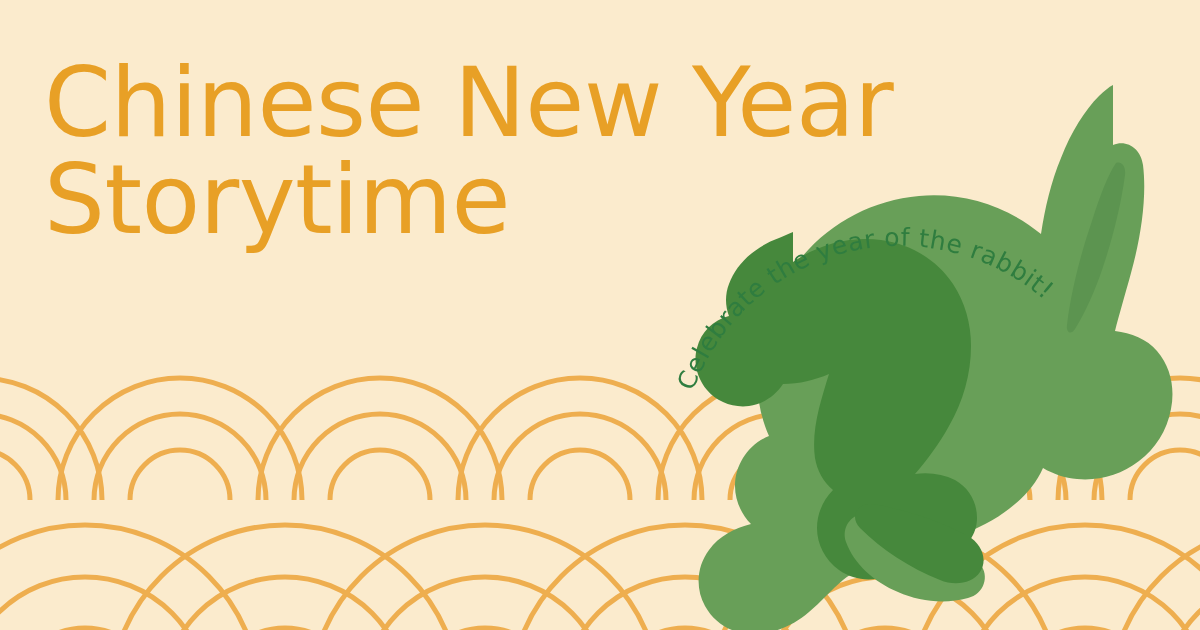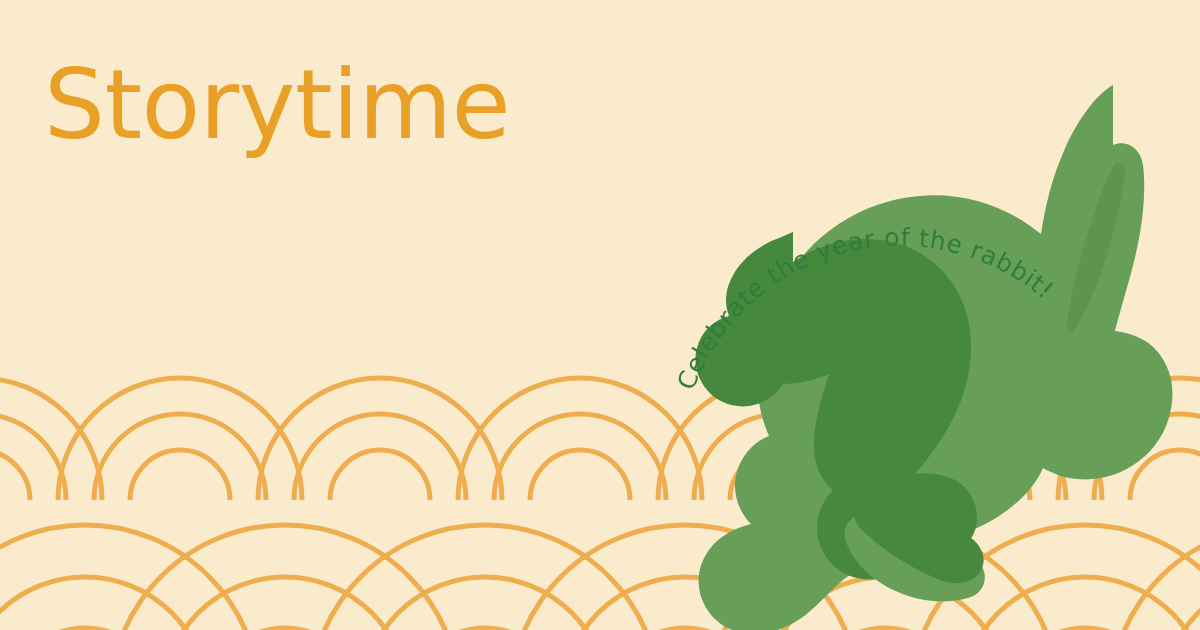--- a/index.html
+++ b/index.html
@@ -199,16 +199,17 @@
   <svg id="curved-text-layer" viewBox="0 0 1200 630">
     <defs>
       <path id="tagline-arc" d="M 690 400 A 220 220 0 0 1 1060 315" fill="none"></path>
     </defs>
     <text class="curved-text">
       <textPath href="#tagline-arc" startOffset="2%">Celebrate the year of the rabbit!</textPath>
     </text>
   </svg>
 
   <div class="headline-block">
+    <div class="headline-line line-1">Chinese New Year</div>
     <div class="headline-line line-2">Storytime</div>
   </div>
 
 </div>
 
 </body></html>

